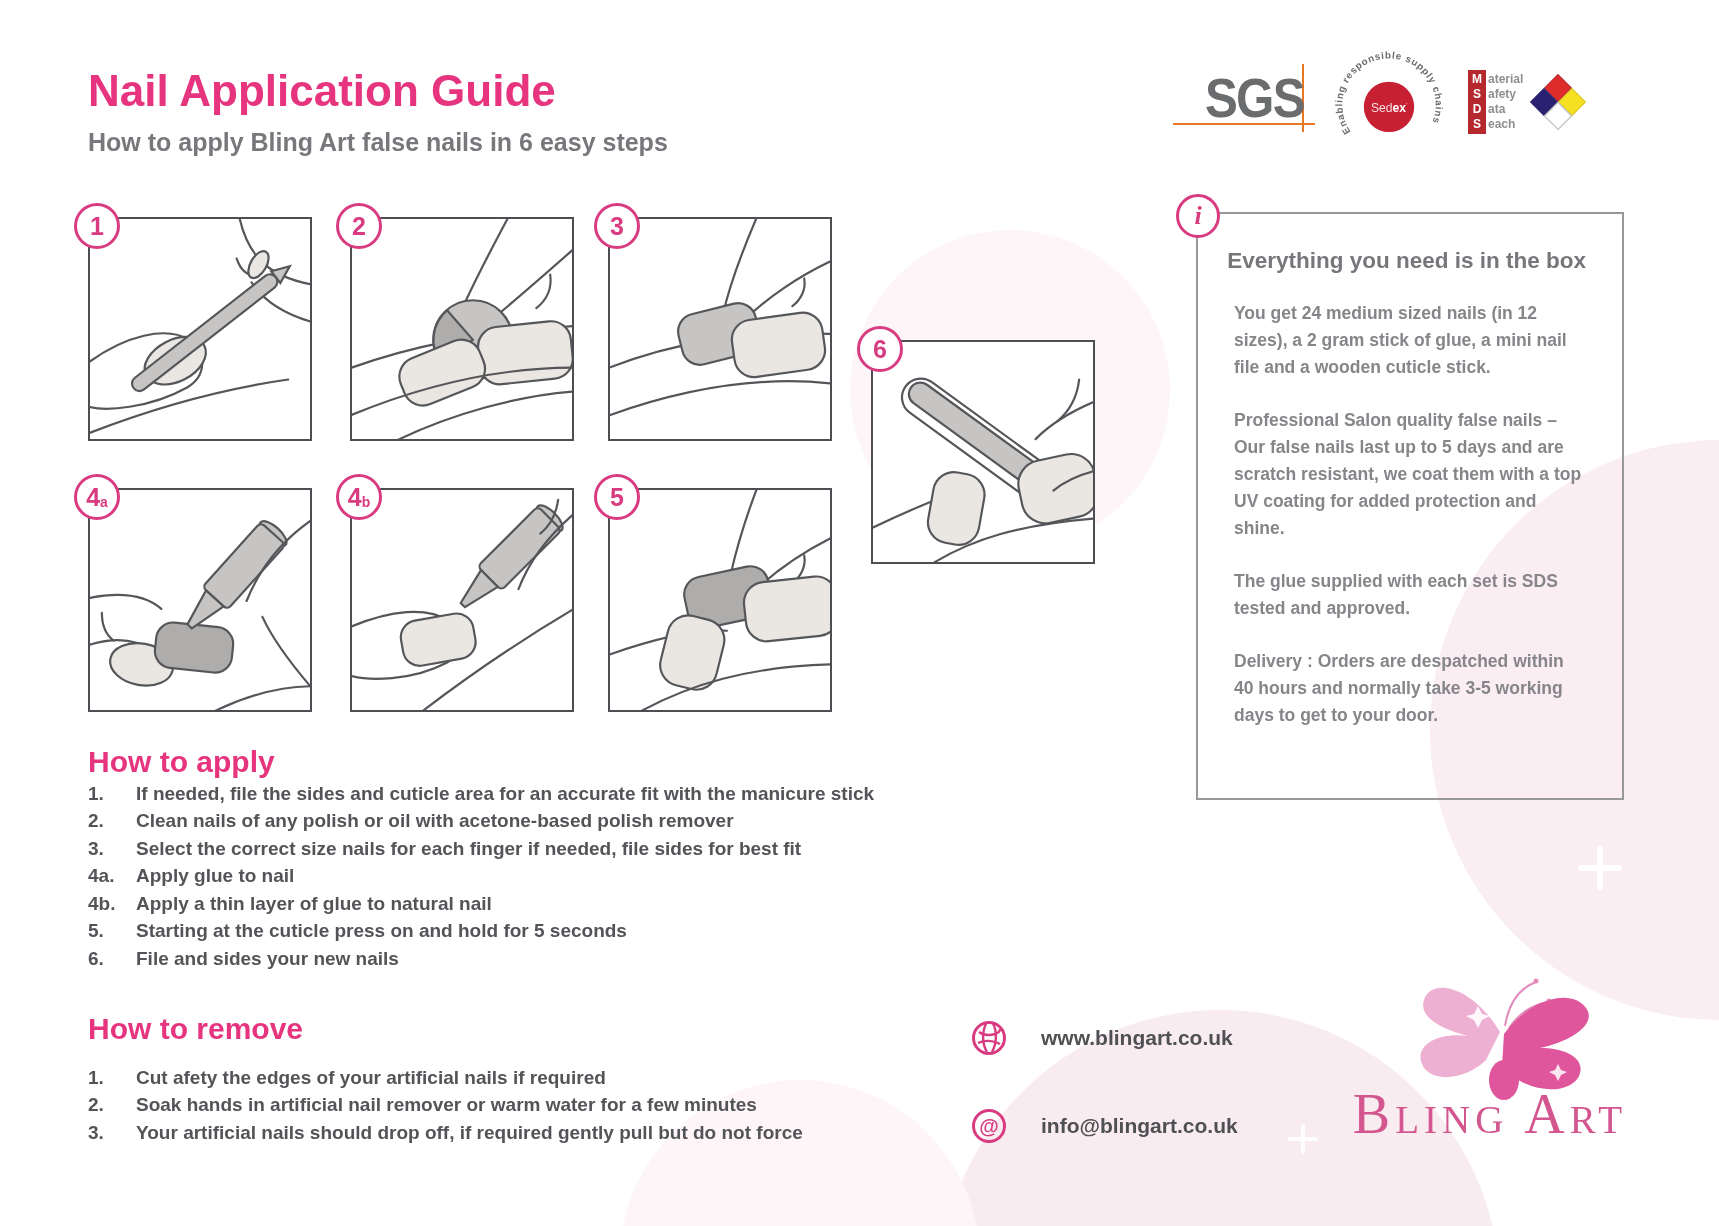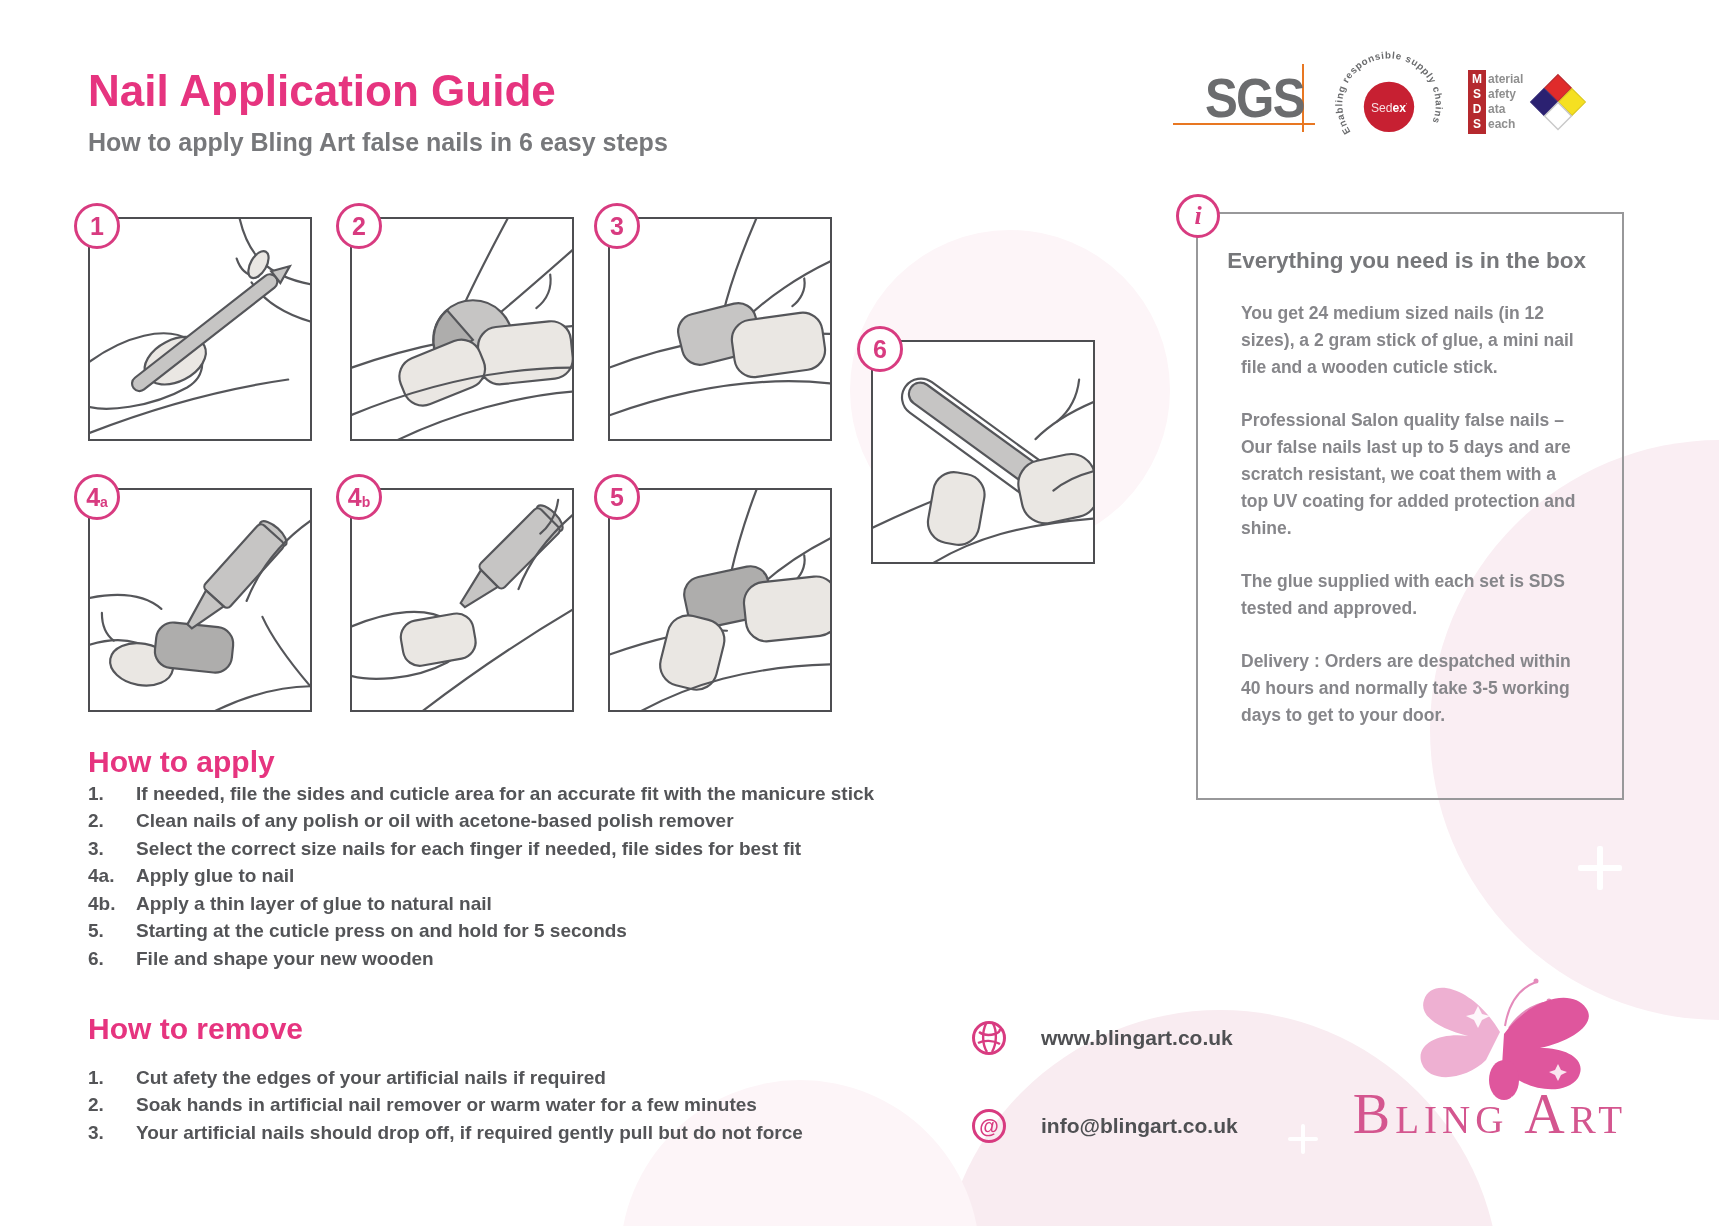--- a/index.html
+++ b/index.html
@@ -41,21 +41,21 @@
   .file-outer{fill:#ffffff;stroke:#55565a;stroke-width:2.2;}
   
   .info-box{position:absolute;left:1196px;top:212px;width:428px;height:588px;
             border:2px solid #98989a;z-index:2;box-sizing:border-box;
             padding:34px 36px 0 28px;}
   .info-badge{position:absolute;left:-22px;top:-20px;width:38px;height:38px;border-radius:50%;
               background:#fff;border:3px solid #d83b80;color:#d83b80;display:flex;align-items:center;
               justify-content:center;font-size:26px;font-weight:700;
               font-family:"Liberation Serif",serif;font-style:italic;}
   .info-title{font-size:22.5px;font-weight:800;color:#76777a;margin:0 0 26px 0;text-align:right;}
-  .info-box p{font-size:17.5px;font-weight:700;color:#86868a;line-height:27px;margin:0 0 26px 15px;}
+  .info-box p{font-size:17.5px;font-weight:700;color:#86868a;line-height:27px;margin:0 0 26px 8px;}
   
   .section-heading{position:absolute;left:88px;font-size:30px;font-weight:800;color:#e6347f;z-index:2;}
   .ilist{position:absolute;left:88px;z-index:2;}
   .irow{display:flex;height:27.5px;align-items:center;}
   .irow .num{width:48px;font-size:19px;font-weight:700;color:#535457;}
   .irow .txt{font-size:19px;font-weight:700;color:#535457;}
   
   .contact-row{position:absolute;z-index:2;display:flex;align-items:center;}
   .contact-ic{width:36px;height:36px;margin-right:34px;}
   .contact-txt{font-size:21px;font-weight:800;color:#4f5053;cursor:pointer;}
@@ -289,21 +289,21 @@
     <div class="irow">
       <span class="num">4b.</span>
       <span class="txt">Apply a thin layer of glue to natural nail</span>
     </div>
     <div class="irow">
       <span class="num">5.</span>
       <span class="txt">Starting at the cuticle press on and hold for 5 seconds</span>
     </div>
     <div class="irow">
       <span class="num">6.</span>
-      <span class="txt">File and shape your new wooden</span>
+      <span class="txt">File and sides your new nails</span>
     </div>
   </div>
 
   <div class="section-heading" style="top:1012px;text-align:right;">How to remove</div>
   <div class="ilist" style="top:1064px;">
     <div class="irow">
       <span class="num">1.</span>
       <span class="txt">Cut afety the edges of your artificial nails if required</span>
     </div>
     <div class="irow">

